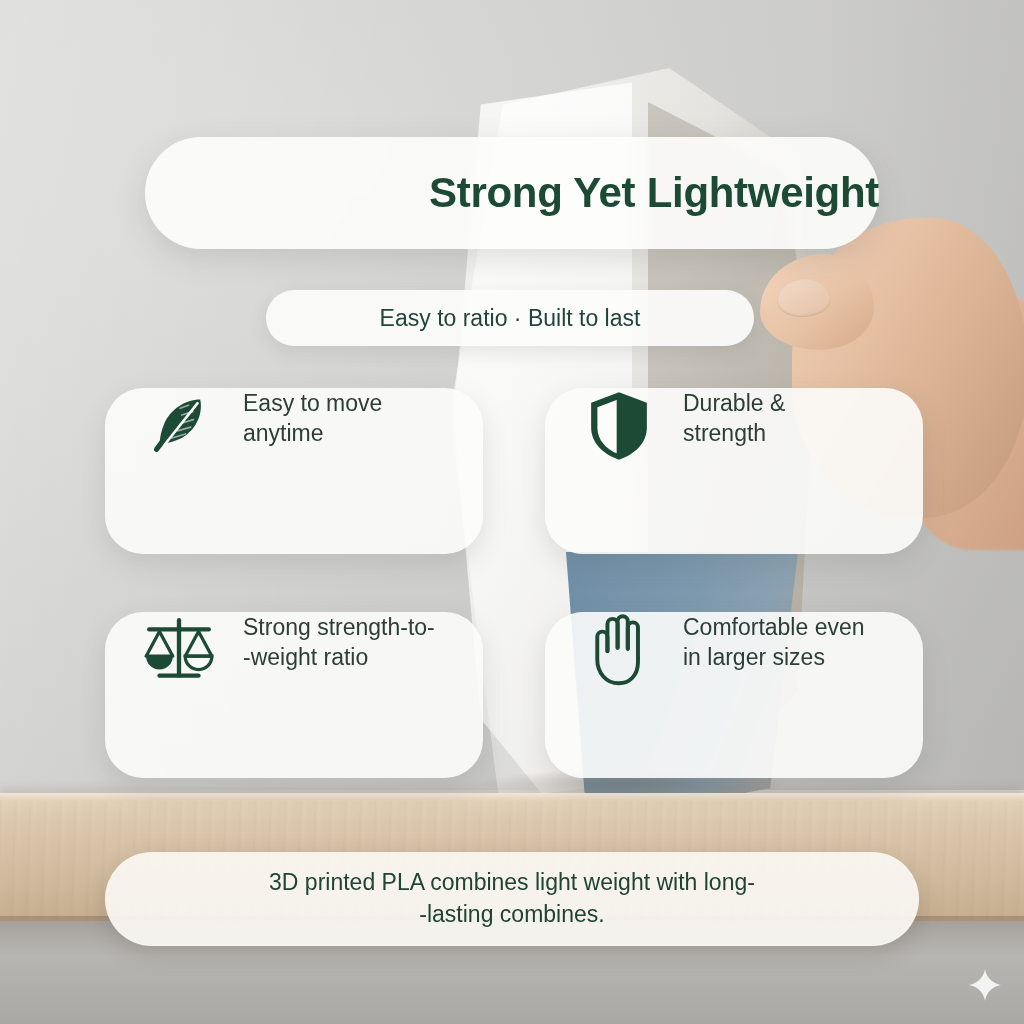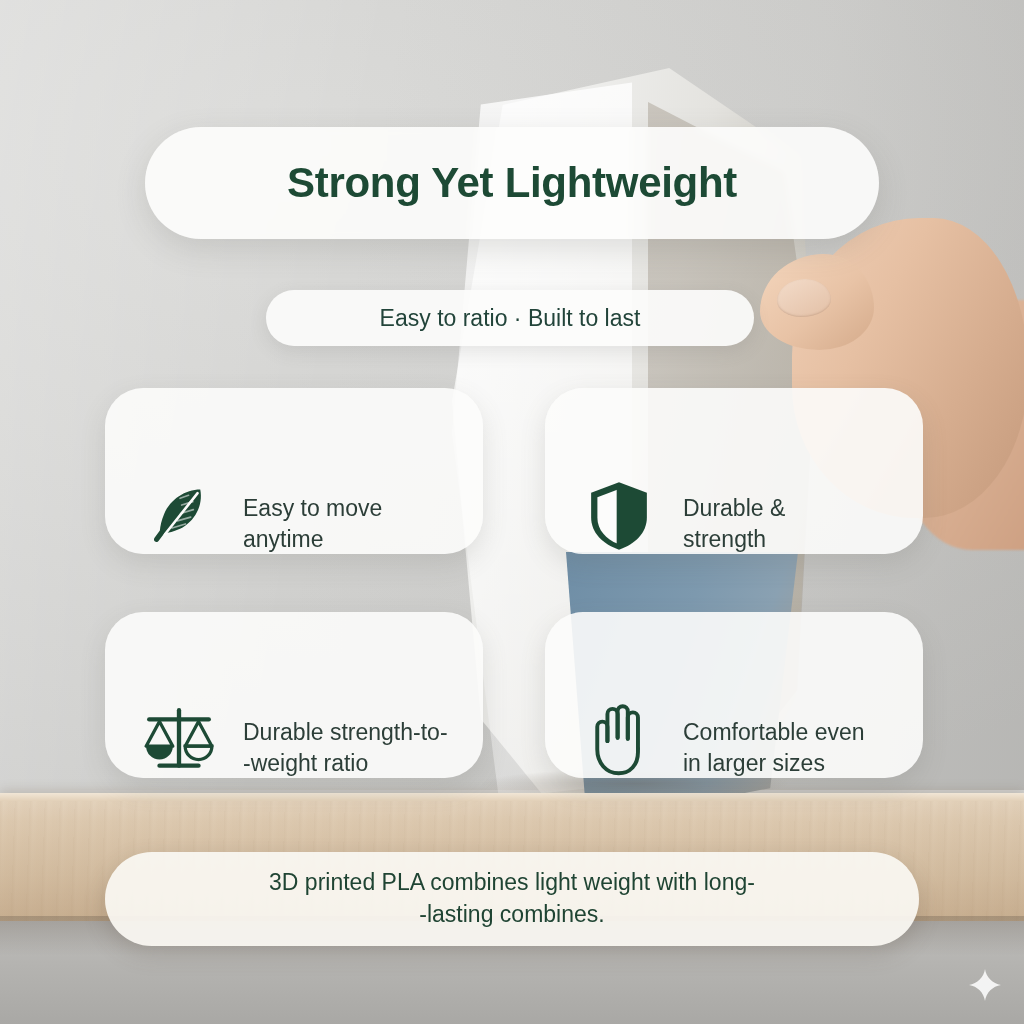--- a/index.html
+++ b/index.html
@@ -124,28 +124,28 @@
     width: 180px; height: 250px;
     background: linear-gradient(120deg,#e7c2a6, #cfa customer);
     background: linear-gradient(120deg,#e7c2a6, #c99a7c);
     border-radius: 40% 10% 12% 40% / 40% 14% 16% 40%;
     filter: blur(1px);
   }
 
   
   .title-pill {
     position: absolute;
-    left: 145px; top: 127px;
+    left: 145px; top: 137px;
     width: 734px; height: 112px;
     border-radius: 56px;
     background: rgba(253,253,252,0.90);
     box-shadow: 0 10px 30px rgba(100,100,96,0.18);
     display: flex;
     align-items: center;
-    justify-content: center;
+    justify-content: flex-end;
     backdrop-filter: blur(3px);
   }
   .title-pill .title-text {
     font-size: 42px;
     font-weight: 700;
     letter-spacing: -0.3px;
     color: #1d4a35;
     text-align: center;
   }
 
@@ -174,21 +174,21 @@
     grid-template-columns: 378px 378px;
     grid-template-rows: 166px 166px;
     column-gap: 62px;
     row-gap: 58px;
   }
   .card {
     border-radius: 38px;
     background: rgba(252,252,251,0.90);
     box-shadow: 0 10px 26px rgba(100,100,96,0.16);
     display: flex;
-    align-items: flex-end;
+    align-items: flex-start;
     padding: 0 18px 0 36px;
     box-sizing: border-box;
     gap: 26px;
   }
   .card .card-icon {
     flex: 0 0 auto;
     width: 76px;
     height: 76px;
     display: flex;
     align-items: center;
@@ -298,21 +298,21 @@
           <path d="M36 3v54" stroke="currentColor" stroke-width="4.2" stroke-linecap="round"></path>
           <path d="M7 12h58" stroke="currentColor" stroke-width="4.2" stroke-linecap="round"></path>
           <path d="M17 57h38" stroke="currentColor" stroke-width="4.2" stroke-linecap="round"></path>
           <path d="M17 14 4 38h26L17 14z" fill="none" stroke="currentColor" stroke-width="3.2" stroke-linejoin="round"></path>
           <path d="M55 14 42 38h26L55 14z" fill="none" stroke="currentColor" stroke-width="3.2" stroke-linejoin="round"></path>
           <path d="M4 38a13 13 0 0 0 26 0H4z" fill="currentColor"></path>
           <path d="M42 38a13 13 0 0 0 26 0H42z" fill="none" stroke="currentColor" stroke-width="3.2"></path>
         </svg>
       </span>
       <span class="card-label">
-        <span>Durable strength-to-</span><br>
+        <span>Strong strength-to-</span><br>
         <span>-weight ratio</span>
       </span>
     </div>
 
     <div class="card">
       <span class="card-icon">
         <svg width="70" height="74" viewBox="0 0 58 64" fill="none" aria-hidden="true">
           <g stroke="currentColor" stroke-width="3.4" stroke-linecap="round" stroke-linejoin="round" fill="none">
             <path d="M19 33V9.5a4.4 4.4 0 0 1 8.8 0V30"></path>
             <path d="M27.8 30V7.2a4.4 4.4 0 0 1 8.8 0V31"></path>

